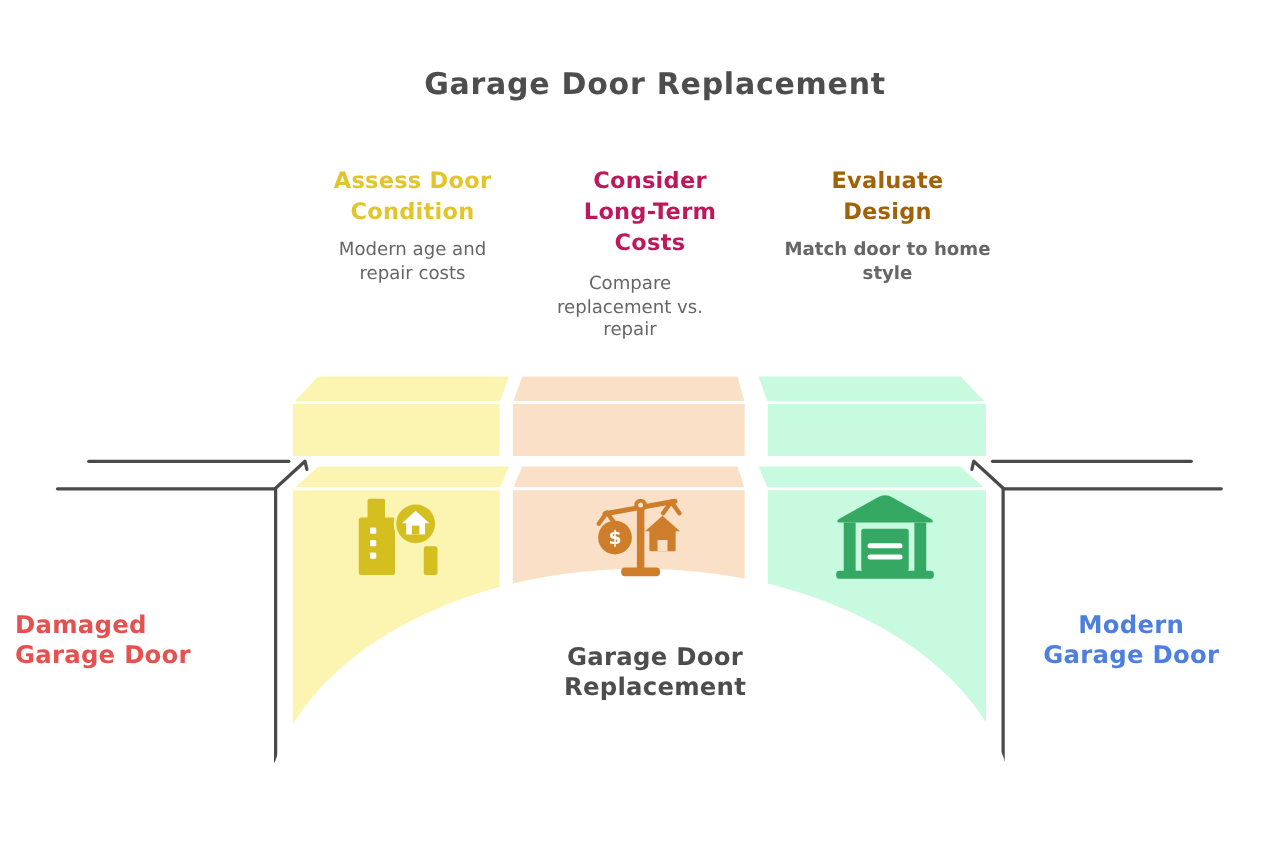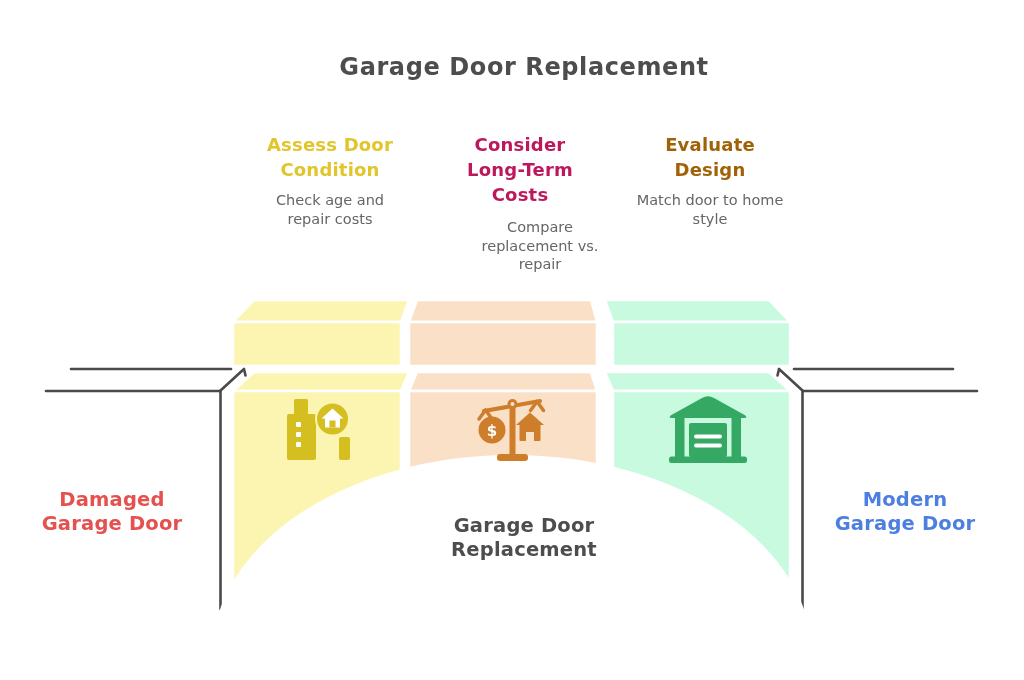--- a/index.html
+++ b/index.html
@@ -106,35 +106,35 @@
     <rect class="iw" x="694" y="434.5" width="28" height="4" rx="2"></rect>
     <rect class="iw" x="694" y="443.5" width="28" height="4" rx="2"></rect>
     <rect class="i3" x="669" y="456.5" width="78" height="6.5" rx="2.5"></rect>
   </g>
 </svg>
 
 <div class="abs title">Garage Door Replacement</div>
 
 <div class="abs head c1" style="left:218px;top:132px;width:200px;">Assess Door
 Condition</div>
-<div class="abs desc" style="left:218px;top:191px;width:200px;">Check age and
+<div class="abs desc" style="left:218px;top:191px;width:200px;">Modern age and
 repair costs</div>
 
 <div class="abs head c2" style="left:408px;top:132px;width:200px;">Consider
 Long-Term
 Costs</div>
-<div class="abs desc" style="left:428px;top:218px;width:200px;">Compare
+<div class="abs desc" style="left:392px;top:218px;width:200px;">Compare
 replacement vs.
 repair</div>
 
 <div class="abs head c3" style="left:598px;top:132px;width:200px;">Evaluate
 Design</div>
-<div class="abs desc" style="left:593px;top:191px;width:210px;">Match door to home
+<div class="abs desc" style="left:593px;top:191px;width:210px;font-weight:bold;">Match door to home
 style</div>
 
-<div class="abs side red" style="left:0px;top:488px;width:200px;text-align:center;">Damaged
+<div class="abs side red" style="left:0px;top:488px;width:200px;text-align:left;">Damaged
 Garage Door</div>
 
 <div class="abs side dark" style="left:412px;top:514px;width:200px;text-align:center;">Garage Door
 Replacement</div>
 
 <div class="abs side blue" style="left:788px;top:488px;width:210px;text-align:center;">Modern
 Garage Door</div>
 
 </body></html>

